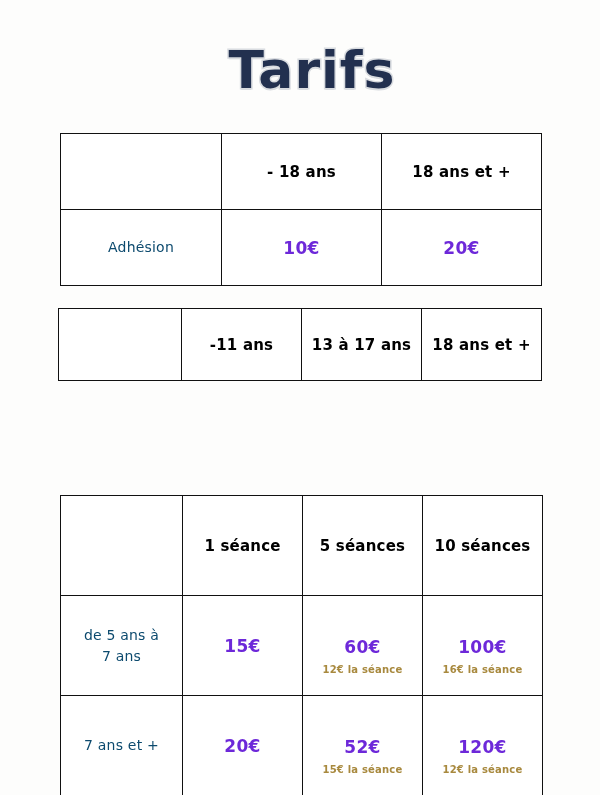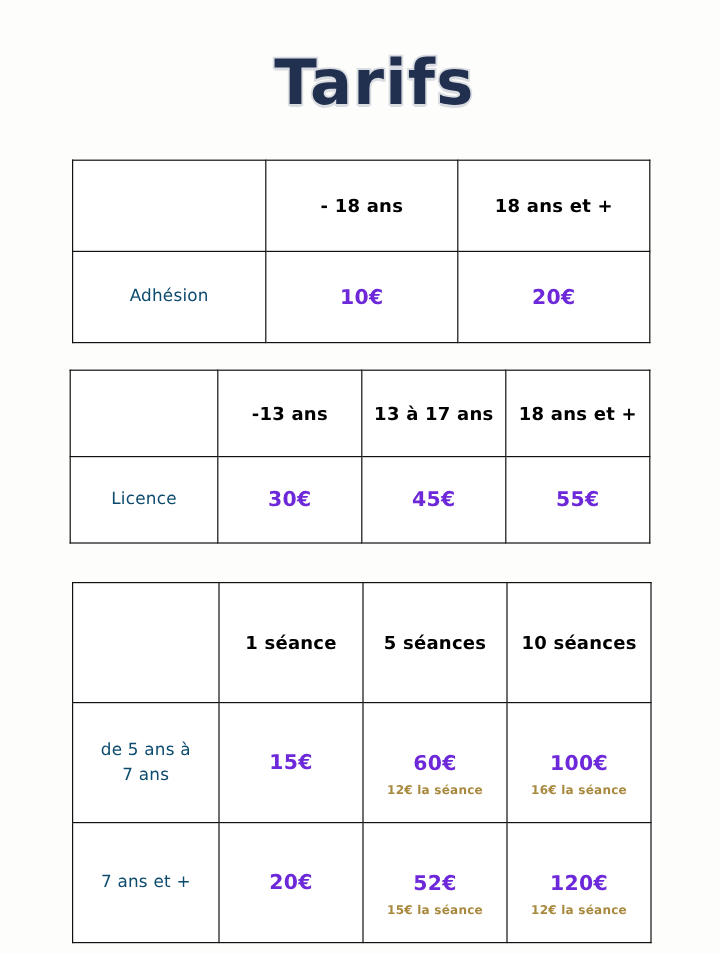--- a/index.html
+++ b/index.html
@@ -58,21 +58,21 @@
   #table-adhesion .r-body  { height: 76px; }
 
   
   #table-licence { left: 58px; top: 308px; width: 480px; }
   #table-licence .c-label { width: 122px; }
   #table-licence .c-col   { width: 119px; }
   #table-licence .r-head  { height: 72px; }
   #table-licence .r-body  { height: 72px; }
 
   
-  #table-seances { left: 60px; top: 485px; width: 478px; }
+  #table-seances { left: 60px; top: 495px; width: 478px; }
   #table-seances .c-label { width: 121px; }
   #table-seances .c-col   { width: 119px; }
   #table-seances .r-head  { height: 100px; }
   #table-seances .r-body  { height: 100px; }
 
   
   .hdr {
     font-family: "DejaVu Sans", sans-serif;
     font-size: 15px;
     font-weight: bold;
@@ -130,29 +130,23 @@
     <td class="c-col price">10€</td>
     <td class="c-col price">20€</td>
   </tr>
 </tbody>
   </table>
 
 <table class="tbl" id="table-licence">
   <tbody>
       <tr class="r-head">
     <td class="c-label empty-cell"></td>
-    <td class="c-col hdr">-13 ans</td>
+    <td class="c-col hdr">-11 ans</td>
     <td class="c-col hdr">13 à 17 ans</td>
     <td class="c-col hdr">18 ans et +</td>
-  </tr>
-  <tr class="r-body">
-    <td class="c-label rowlabel">Licence</td>
-    <td class="c-col price">30€</td>
-    <td class="c-col price">45€</td>
-    <td class="c-col price">55€</td>
   </tr>
 </tbody>
   </table>
 
 <table class="tbl" id="table-seances">
   <tbody>
       <tr class="r-head">
     <td class="c-label empty-cell"></td>
     <td class="c-col hdr">1 séance</td>
     <td class="c-col hdr">5 séances</td>

